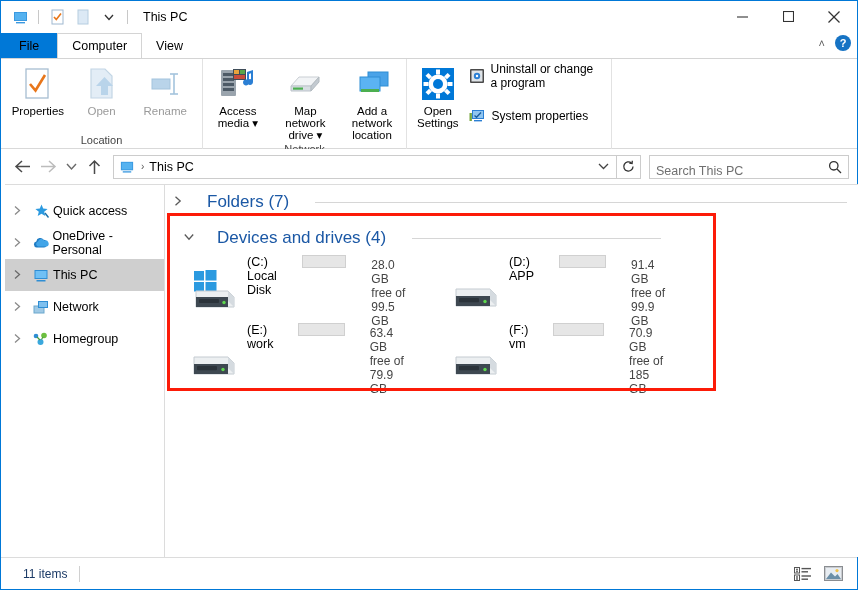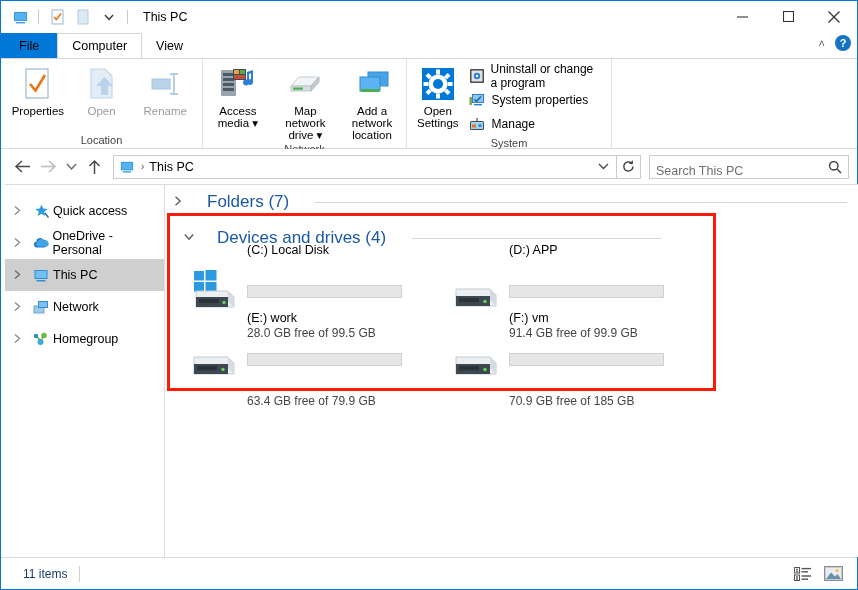--- a/index.html
+++ b/index.html
@@ -205,21 +205,21 @@
     margin-top: 12px;
     display: flex; flex-wrap: wrap;
     padding-left: 10px;
   }
   .drive {
     width: 262px; height: 60px;
     display: flex; align-items: center; gap: 6px;
     margin-bottom: 8px;
   }
   .drive .dico { width: 58px; height: 52px; display:flex; align-items:center; justify-content:center; flex-shrink:0;}
-  .drive .dinfo { display: flex; flex-direction: column; width: 160px; gap: 25px; }
+  .drive .dinfo { display: flex; flex-direction: row; width: 160px; gap: 25px; }
   .drive .dname { font-size: 12.5px; color: #000; margin-bottom: 3px; }
   .bar {
     width: 155px; height: 13px;
     background: #e6e6e6; border: 1px solid #d0d0d0;
     position: relative; overflow: hidden;
   }
   .bar .fill { height: 100%; background: #26a0da; }
   .drive .dfree { font-size: 12px; color: #444; margin-top: 3px; }
 
   
@@ -405,21 +405,21 @@
                 <rect x="24.3" y="6.6" width="4" height="5" transform="rotate(45 26.3 9.1)"></rect>
                 <rect x="5.7" y="22.4" width="4" height="5" transform="rotate(45 7.7 24.9)"></rect>
               </g>
             </svg>
           </span>
           <span class="lbl">
             <span>Open</span><br>
             <span>Settings</span>
           </span>
         </div>
-        <div style="display:flex;flex-direction:column;gap:2px;margin-top:2px;">
+        <div style="display:flex;flex-direction:column;gap:18px;margin-top:2px;">
           <div class="smallrow">
             <span class="sico">
               <svg width="16" height="16" viewBox="0 0 16 16">
                 <rect x="1" y="1" width="14" height="14" rx="1" fill="#4a4a4a"></rect>
                 <rect x="2.5" y="2.5" width="11" height="11" fill="#dfe4e8"></rect>
                 <circle cx="8" cy="8" r="3.2" fill="#2b7fd4"></circle>
                 <circle cx="8" cy="8" r="1.2" fill="#fff"></circle>
               </svg>
             </span>
             <span>Uninstall or change a program</span>

